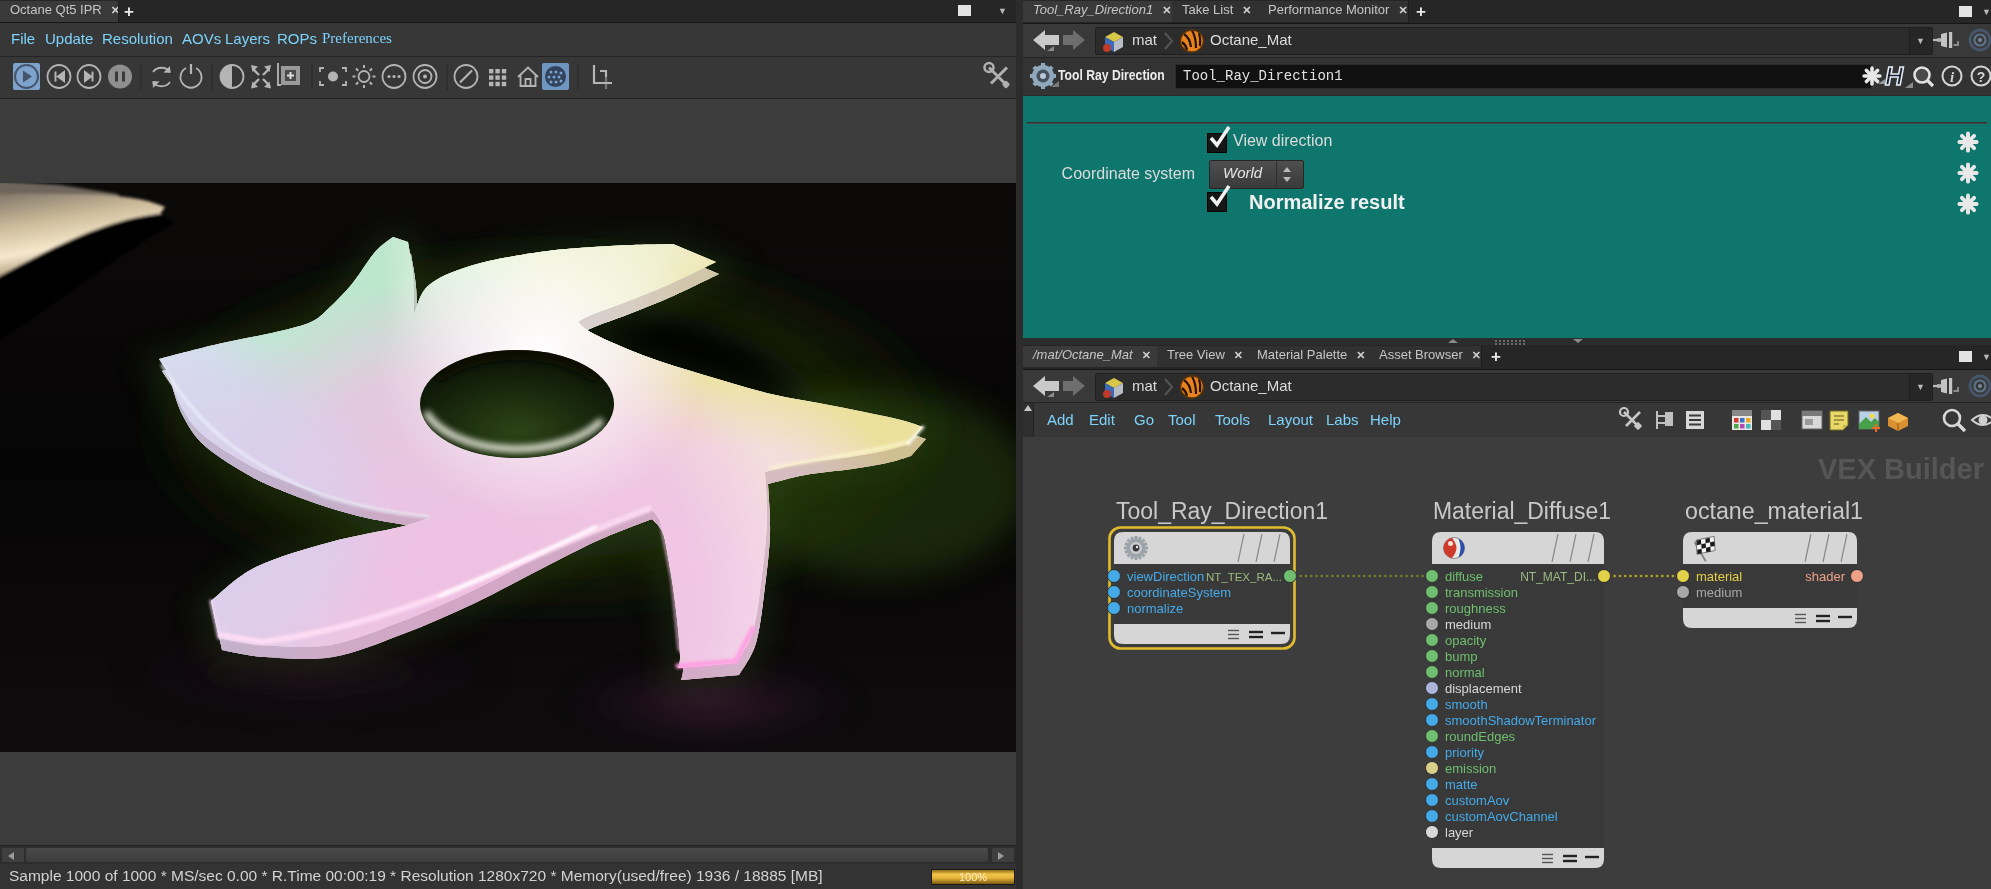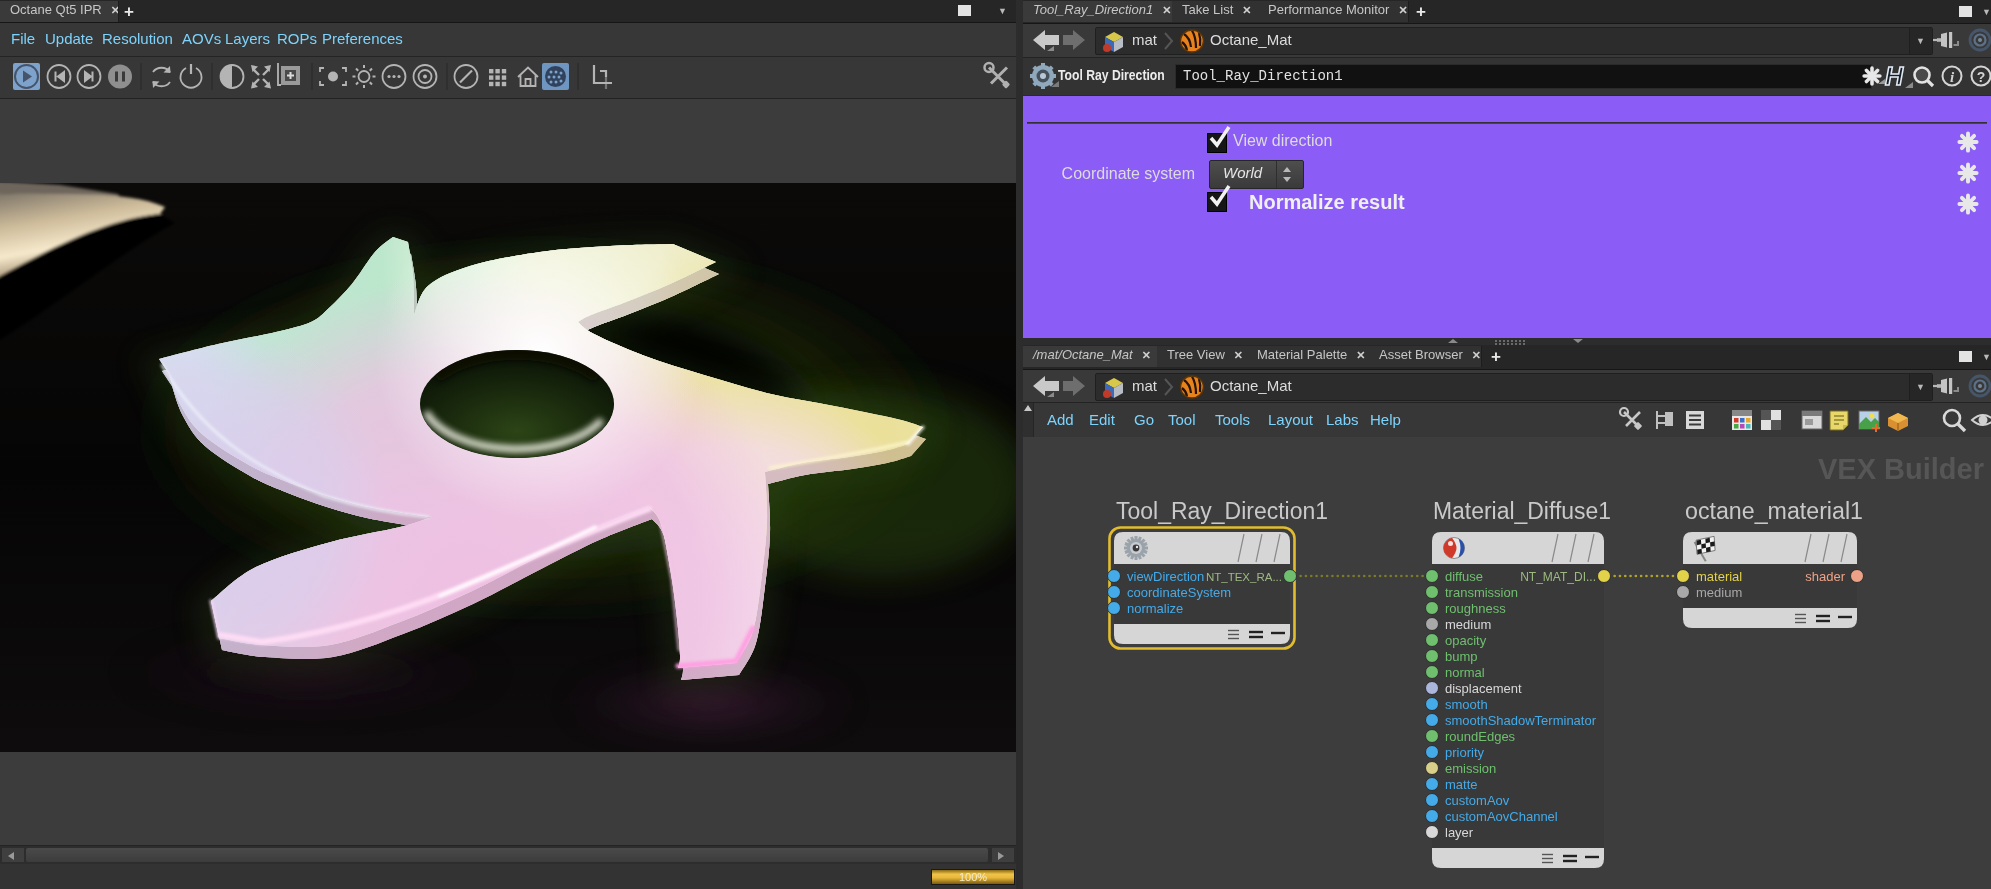--- a/index.html
+++ b/index.html
@@ -25,21 +25,21 @@
     <div class="dd" style="left:998px;top:6px;">▼</div>
   </div>
 
   <div class="abs" style="left:0;top:23px;width:1016px;height:33px;background:#373737;border-bottom:1px solid #242424;">
     <span class="menu abs" style="left:11px;top:7px;">File</span>
     <span class="menu abs" style="left:45px;top:7px;">Update</span>
     <span class="menu abs" style="left:102px;top:7px;">Resolution</span>
     <span class="menu abs" style="left:182px;top:7px;">AOVs</span>
     <span class="menu abs" style="left:225px;top:7px;">Layers</span>
     <span class="menu abs" style="left:277px;top:7px;">ROPs</span>
-    <span class="menu abs" style="left:322px;top:7px;">Preferences</span>
+    <span class="menu abs" style="left:322px;top:7px;font-family:Liberation Serif, serif;">Preferences</span>
   </div>
 
   <div class="abs" style="left:0;top:57px;width:1016px;height:41px;background:#373737;border-bottom:1px solid #232323;">
     <svg width="1016" height="41" style="position:absolute;left:0;top:0;">
 
       <rect x="13" y="6" width="27" height="27" rx="2" fill="#7da2cb"></rect>
       <circle cx="26.5" cy="19.5" r="11.5" stroke="#46546a" stroke-width="2" fill="none"></circle>
       <path d="M23 13.5 L32 19.5 L23 25.5 Z" fill="#46546a"></path>
 
       <circle cx="59" cy="19.5" r="11.5" class="ic"></circle>
@@ -314,20 +314,21 @@
 
   <div class="abs" style="left:0;top:845px;width:1016px;height:18px;background:#2d2d2d;border-top:1px solid #242424;">
     <div class="abs" style="left:2px;top:2px;width:22px;height:14px;background:#3f3f3f;"></div>
     <div class="abs" style="left:8px;top:6px;width:0;height:0;border-right:6px solid #9a9a9a;border-top:4px solid transparent;border-bottom:4px solid transparent;"></div>
     <div class="abs" style="left:26px;top:2px;width:962px;height:14px;background:linear-gradient(#4a4a4a,#3c3c3c);border-radius:2px;"></div>
     <div class="abs" style="left:992px;top:2px;width:22px;height:14px;background:#3f3f3f;"></div>
     <div class="abs" style="left:998px;top:6px;width:0;height:0;border-left:6px solid #9a9a9a;border-top:4px solid transparent;border-bottom:4px solid transparent;"></div>
   </div>
 
   <div class="abs" style="left:0;top:864px;width:1016px;height:25px;background:#333333;">
+    <span class="abs" style="left:9px;top:3px;color:#d2d2d2;font-size:15.5px;white-space:nowrap;">Sample 1000 of 1000 * MS/sec 0.00 * R.Time 00:00:19 * Resolution 1280x720 * Memory(used/free) 1936 / 18885 [MB]</span>
     <div class="abs" style="left:931px;top:5px;width:82px;height:14px;background:linear-gradient(#8a6a14,#f0c34a 30%,#e8b83a 55%,#7a5a10);border:1px solid #1a1a1a;text-align:center;color:#f5ecc8;font-size:11px;line-height:14px;">100%</div>
   </div>
 </div>
 <div class="abs" style="left:1016px;top:0;width:7px;height:889px;background:#2c2c2c;"></div>
 
 <div class="abs" style="left:1023px;top:0;width:968px;height:338px;background:#3d3d3d;">
   <div class="abs tabstrip" style="left:0;top:0;width:968px;height:23px;border-bottom:1px solid #161616;">
     <div class="tab" style="left:0px;width:149px;background:#3a3a3a;border-right:1px solid #1d1d1d;font-style:italic;"><span style="margin-left:10px;">Tool_Ray_Direction1</span><span class="tabx" style="margin-left:9px;font-style:normal;">✕</span></div>
     <div class="tab" style="left:149px;width:86px;background:#313131;border-right:1px solid #1d1d1d;"><span style="margin-left:10px;">Take List</span><span class="tabx" style="margin-left:9px;font-style:normal;">✕</span></div>
     <div class="tab" style="left:235px;width:150px;background:#313131;border-right:1px solid #1d1d1d;"><span style="margin-left:10px;">Performance Monitor</span><span class="tabx" style="margin-left:9px;font-style:normal;">✕</span></div>
@@ -424,21 +425,21 @@
           <circle r="9.5" stroke="#d4d4d4" stroke-width="2" fill="none"></circle>
           <text x="0" y="5.5" text-anchor="middle" font-size="15" font-style="italic" font-weight="bold" fill="#d4d4d4" font-family="Liberation Serif,serif">i</text>
         </g>
       <g transform="translate(124,18)">
           <circle r="9.5" stroke="#d4d4d4" stroke-width="2" fill="none"></circle>
           <text x="0" y="5.5" text-anchor="middle" font-size="14" font-weight="bold" fill="#d4d4d4" font-family="Liberation Sans,sans-serif">?</text>
         </g>
     </svg>
   </div>
 
-  <div class="abs" style="left:0;top:96px;width:968px;height:242px;background:#8b5cf6;">
+  <div class="abs" style="left:0;top:96px;width:968px;height:242px;background:#0f766e;">
     <div class="abs" style="left:4px;top:26px;width:960px;height:1px;background:#333;border-bottom:1px solid #464646;"></div>
 
     <div class="abs" style="left:184px;top:37px;width:18px;height:18px;background:#161616;border:1px solid #000;"></div>
     <svg width="30" height="30" style="position:absolute;left:182px;top:26px;">
         <path d="M 6 16 L 12 23 L 24 5" stroke="#f2f2f2" stroke-width="3.5" fill="none"></path>
       </svg>
     <span class="abs" style="left:210px;top:36px;color:#dcdcdc;font-size:16px;white-space:nowrap;">View direction</span>
 
     <span class="abs" style="left:0px;top:69px;width:172px;text-align:right;color:#dcdcdc;font-size:16px;white-space:nowrap;">Coordinate system</span>
     <div class="abs" style="left:186px;top:64px;width:93px;height:27px;background:linear-gradient(#4e4e4e,#3a3a3a);border:1px solid #262626;border-radius:2px;font-style:italic;">

